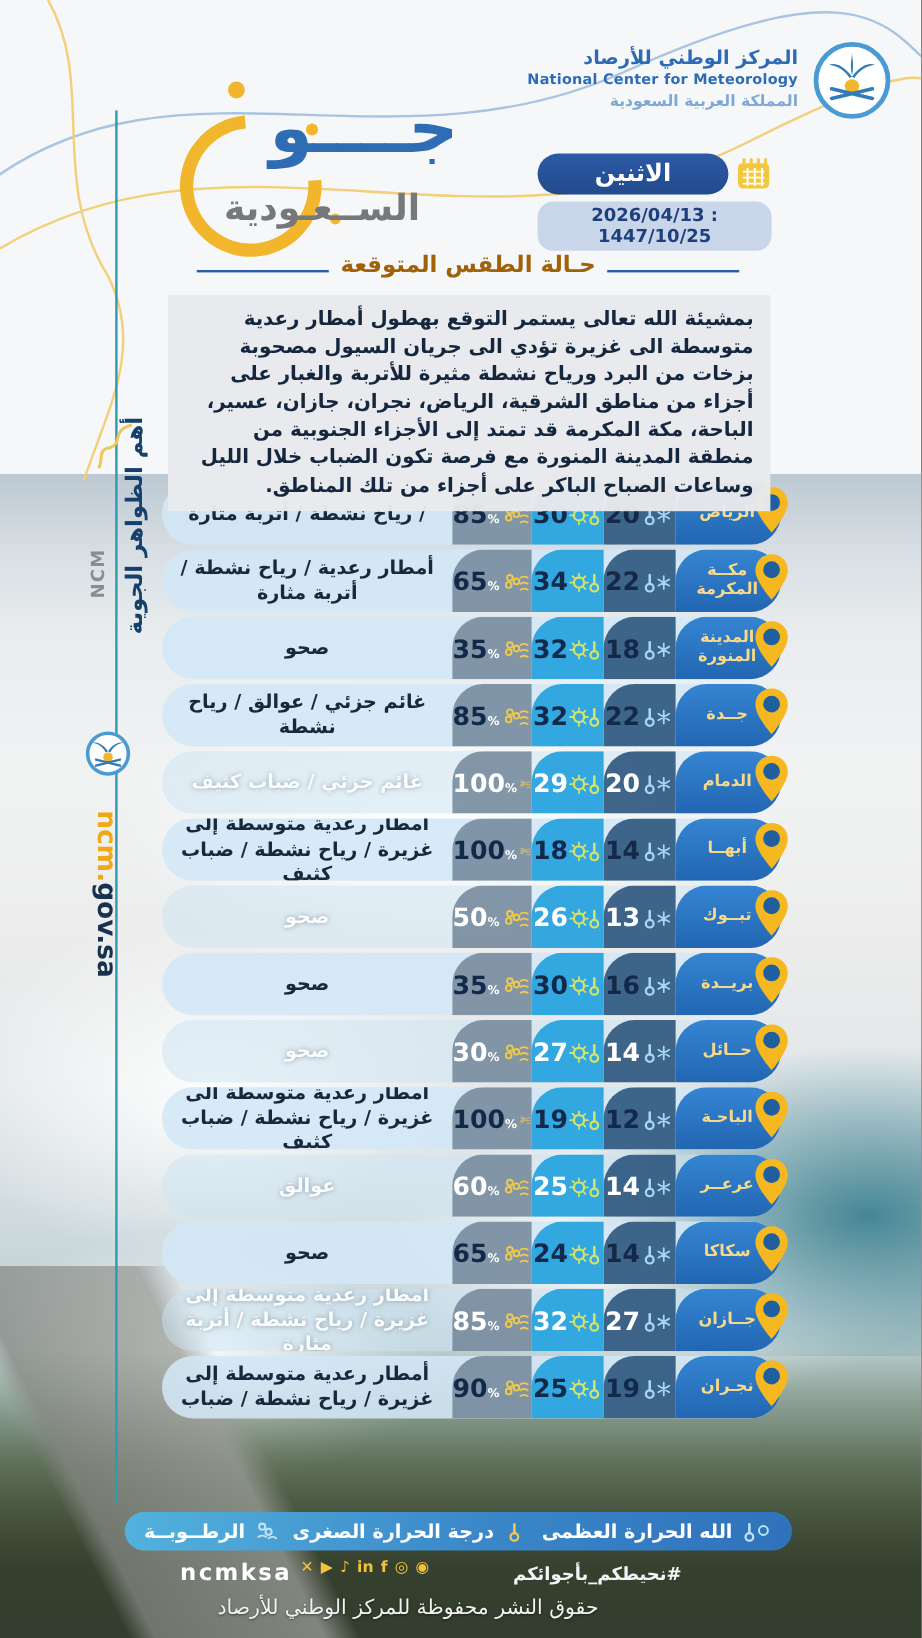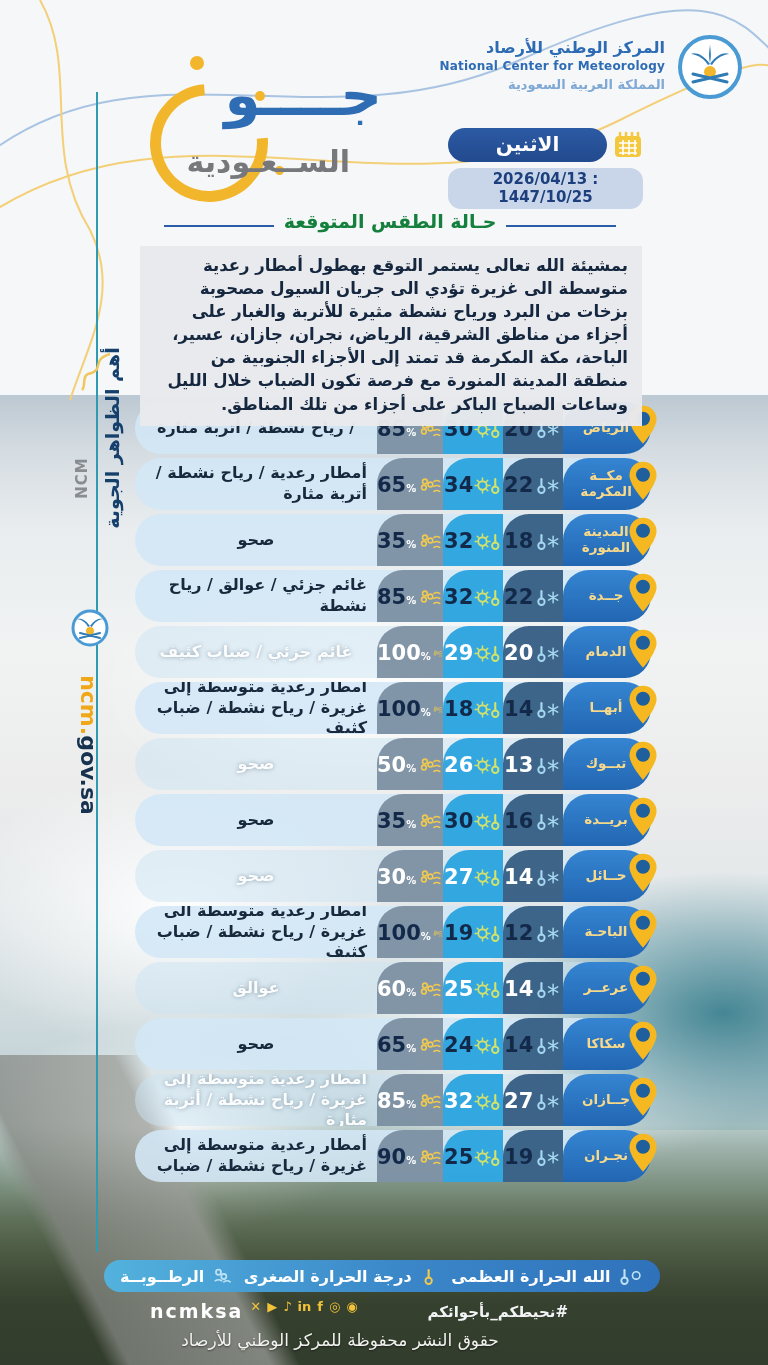--- a/index.html
+++ b/index.html
@@ -29,31 +29,31 @@
 
   .date-block{position:absolute;right:125px;top:128px;width:195px;}
   .day-line{display:flex;flex-direction:row-reverse;align-items:center;gap:6px;}
   .cal-icon{width:30px;height:28px;flex:0 0 auto;}
   .day-pill{flex:1;background:linear-gradient(180deg,#2c5aa4,#224a8e);border-radius:17px;
     color:#fff;font-size:20px;font-weight:bold;text-align:center;padding:4px 10px 6px;}
   .date-pill{margin-top:6px;background:#c9d6e9;border-radius:13px;color:#1d3f7d;
     font-weight:bold;font-size:15px;text-align:center;padding:2px 8px 3px;direction:ltr;}
 
   
-  .brand{position:absolute;left:40px;top:36px;width:350px;height:165px;}
+  .brand{position:absolute;left:40px;top:48px;width:350px;height:165px;}
   .brand-ring{position:absolute;left:110px;top:48px;width:96px;height:96px;border-radius:50%;
     border:11px solid #f2b62c;border-top-color:transparent;transform:rotate(40deg);}
   .brand-dot{position:absolute;background:#f2b62c;border-radius:50%;}
   .brand-main{position:absolute;right:8px;top:30px;color:#2e6db4;font-size:58px;font-weight:bold;direction:rtl;line-height:1;}
   .brand-sub{position:absolute;right:40px;top:108px;color:#77787b;font-size:30px;font-weight:bold;direction:rtl;}
 
   
   .sec-title{position:absolute;left:140px;top:210px;width:500px;display:flex;align-items:center;justify-content:center;gap:10px;direction:rtl;}
   .sec-title .line{height:2px;background:#2a5ca8;flex:1;max-width:110px;margin-top:10px;}
-  .sec-title .txt{color:#15803d;font-size:19px;font-weight:bold;white-space:nowrap;text-align:right;}
+  .sec-title .txt{color:#a16207;font-size:19px;font-weight:bold;white-space:nowrap;text-align:right;}
 
   
   .para{position:absolute;left:140px;top:246px;width:474px;background:rgba(232,233,236,.97);
     padding:8px 14px 10px;direction:rtl;text-align:right;color:#15273f;font-size:16.5px;
     font-weight:bold;line-height:1.4;z-index:3;}
 
   
   .rail-line{position:absolute;left:96px;top:92px;width:2px;height:1160px;background:#2f9ab0;z-index:1;}
   .v-ar{position:absolute;left:112px;top:438px;transform:translate(-50%,-50%) rotate(-90deg);
     white-space:nowrap;color:#14406b;font-weight:bold;font-size:19px;z-index:2;}
@@ -76,21 +76,21 @@
   .cell .num{font-size:21px;font-weight:bold;color:#13294a;line-height:1;}
   .frow.light .num{color:#fff;}
   .c-city{width:82px;background:linear-gradient(180deg,#3585d2,#2266b2);border-radius:26px 0 0 0;
     align-items:center;justify-content:center;display:flex;flex-direction:column;padding:2px 4px 2px 2px;}
   .c-city .cname{color:#f7d98b;font-weight:bold;font-size:13.5px;text-align:center;line-height:1.15;}
   .c-min{width:60px;background:rgba(40,82,122,.88);border-radius:26px 0 0 0;}
   .c-max{width:60px;background:rgba(42,163,222,.95);border-radius:26px 0 0 0;}
   .c-hum{width:66px;background:rgba(110,130,150,.82);border-radius:26px 0 0 0;}
   .c-hum .num .pct{font-size:10px;color:#fff;font-weight:bold;}
   .c-cond{flex:1;display:flex;align-items:center;justify-content:center;padding:4px 10px;}
-  .cond-txt{color:#18293e;font-weight:bold;font-size:16px;line-height:1.3;}
+  .cond-txt{color:#18293e;font-weight:bold;font-size:16px;text-align:center;line-height:1.3;}
   .frow.light .cond-txt{color:rgba(255,255,255,.95);text-shadow:0 0 4px rgba(90,110,125,.6);}
   .pin{position:absolute;right:-7px;top:50%;transform:translateY(-58%);width:30px;height:40px;z-index:3;}
   .icon16{height:17px;}
 
   
   .legend{position:absolute;left:104px;top:1260px;width:556px;height:32px;border-radius:16px;
     background:linear-gradient(90deg,#53b2dd 0%,#3a86c8 55%,#2f72bb 100%);
     display:flex;direction:rtl;align-items:center;justify-content:space-between;
     padding:0 16px;box-sizing:border-box;z-index:2;}
   .leg-item{display:flex;direction:rtl;align-items:center;gap:6px;color:#fff;font-weight:bold;font-size:16px;}

